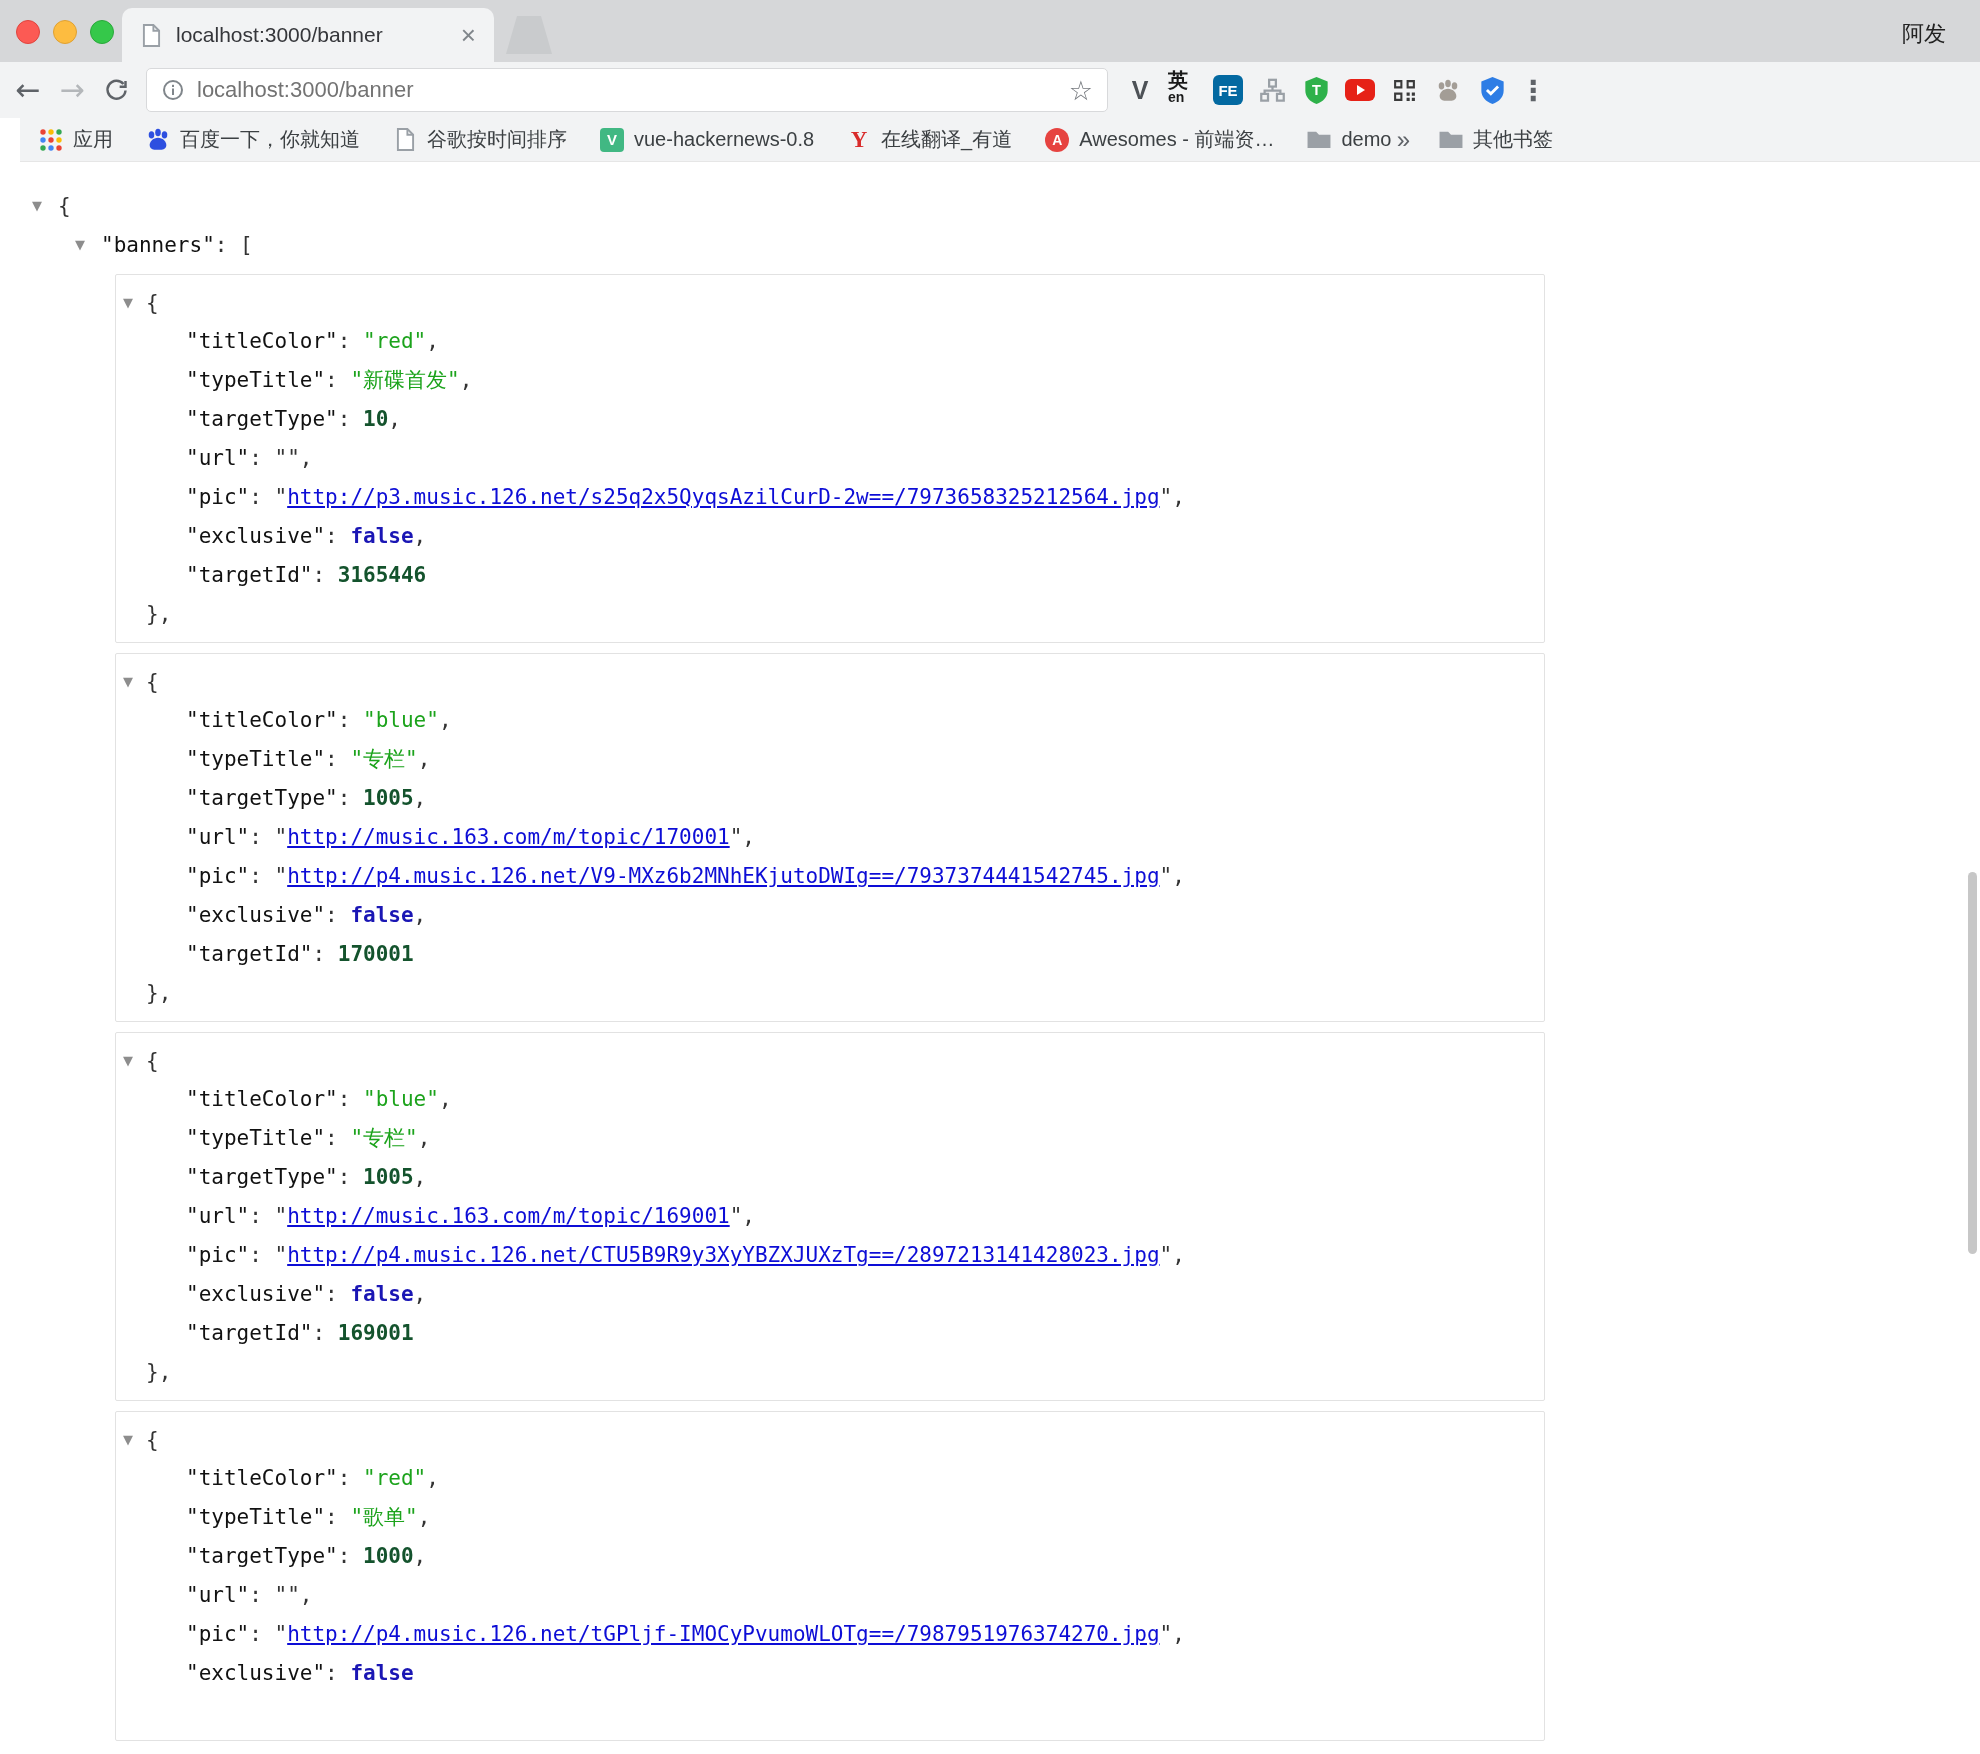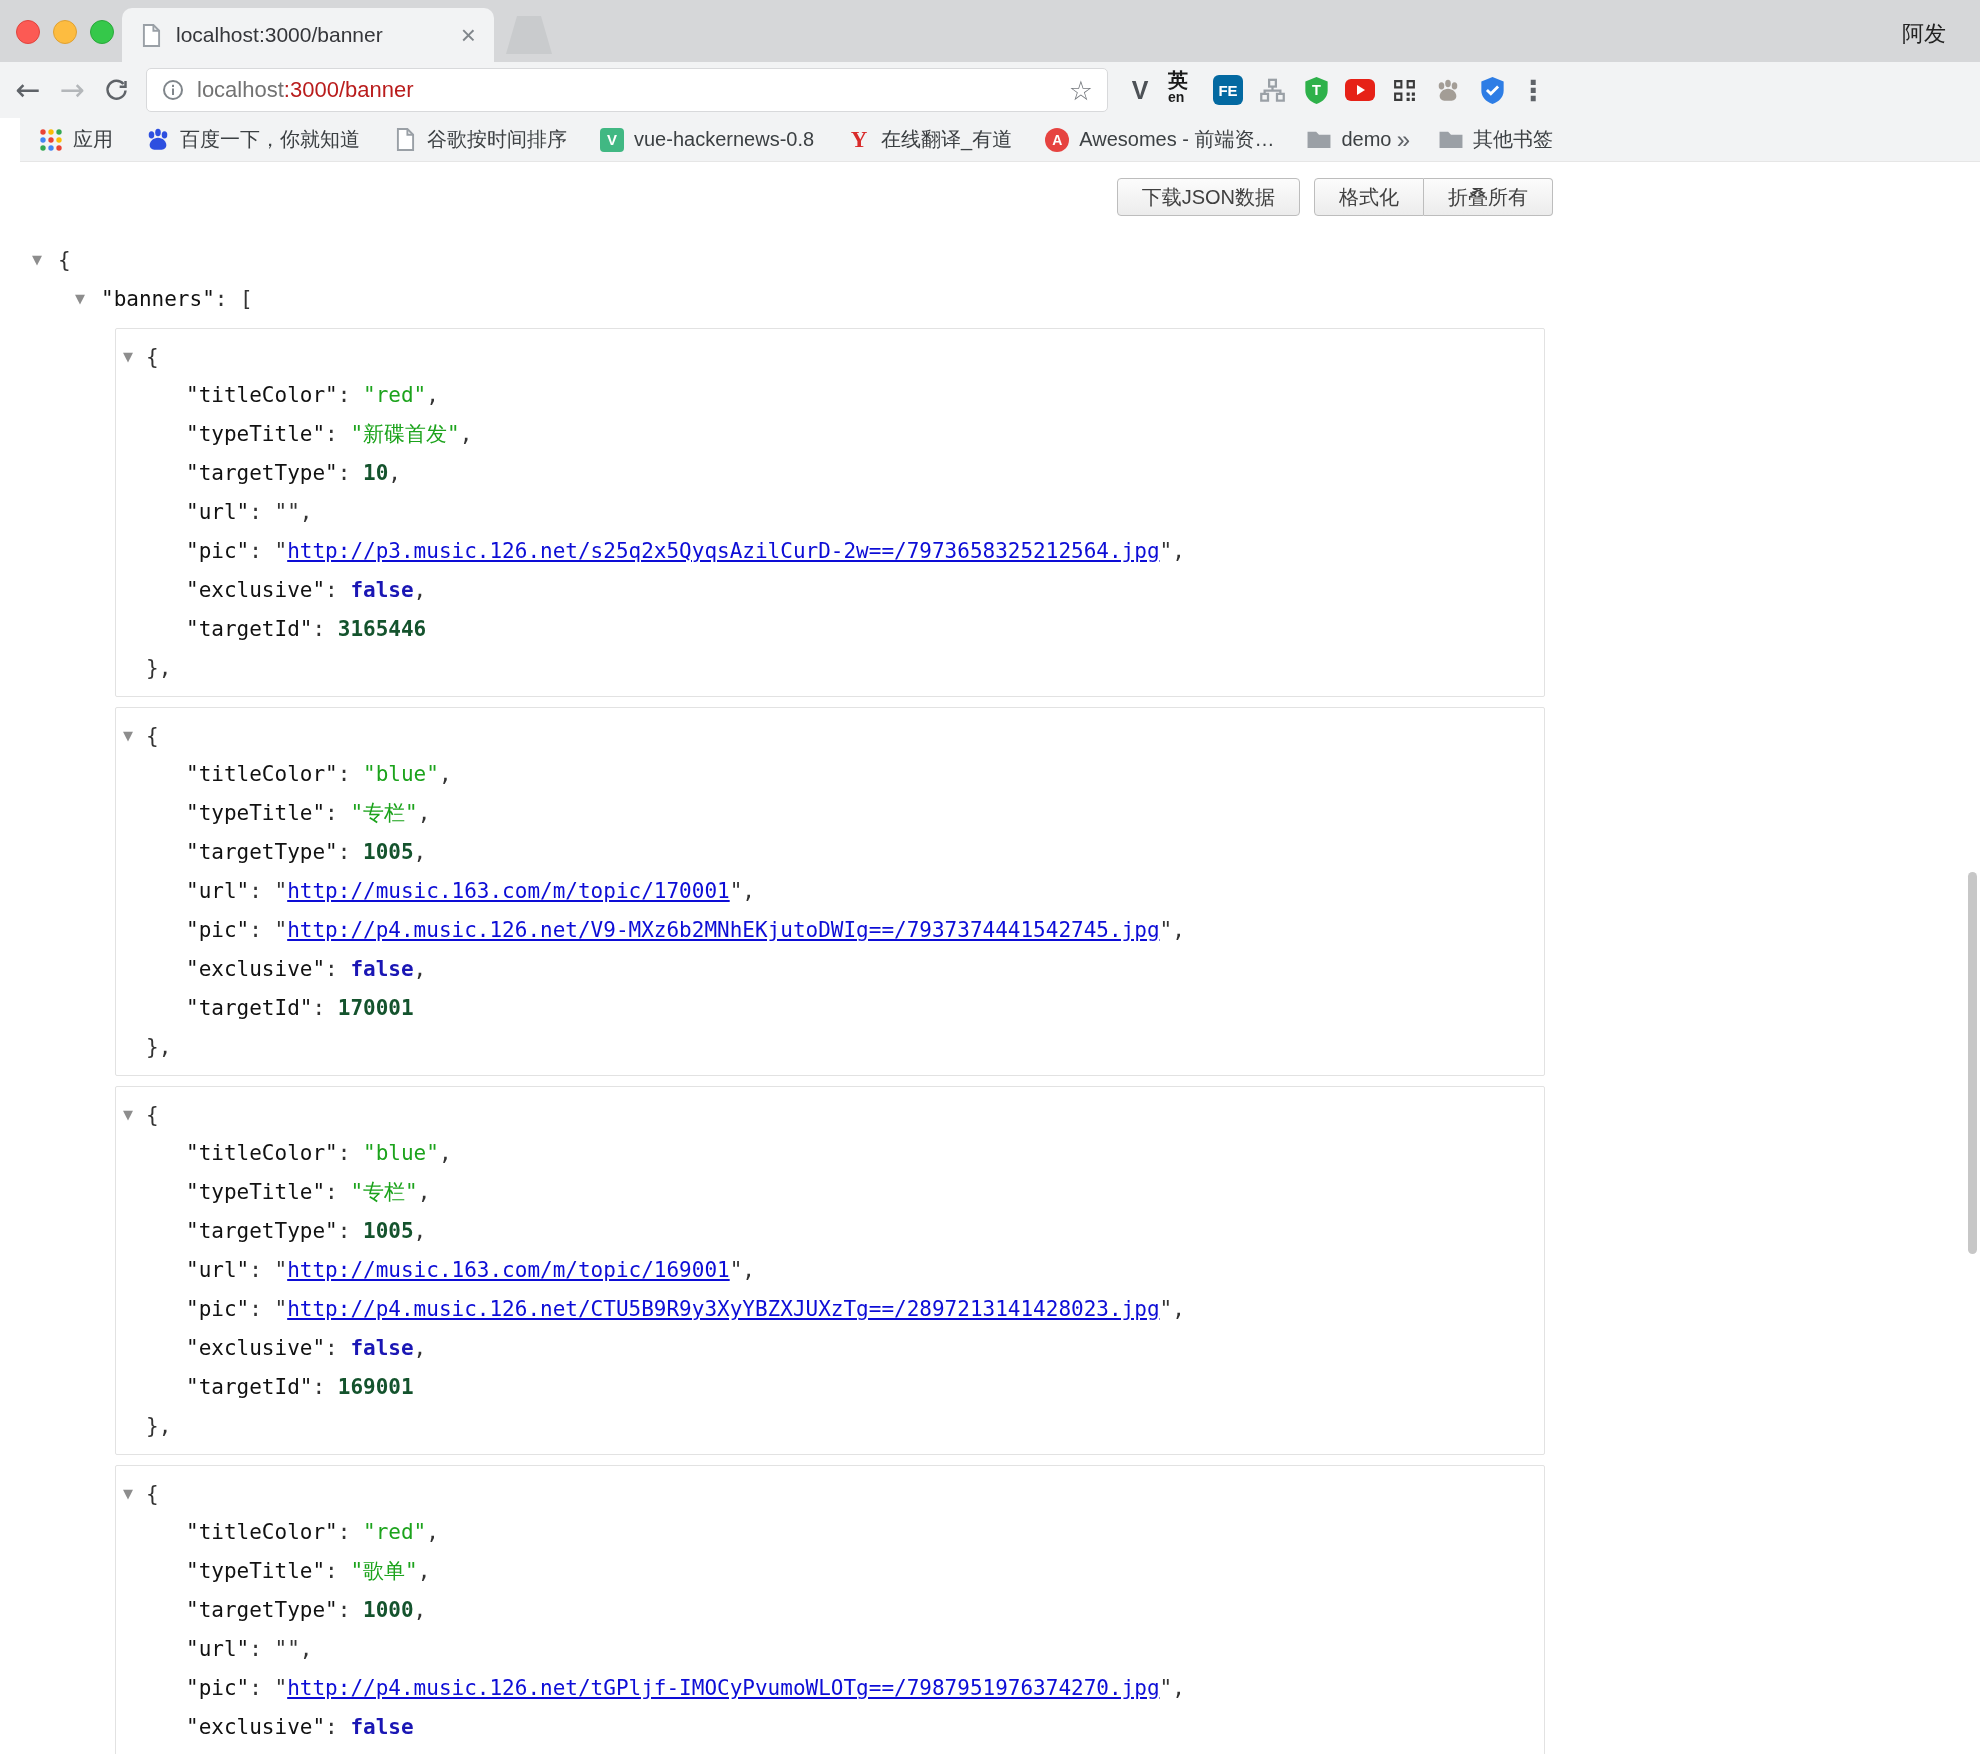--- a/index.html
+++ b/index.html
@@ -25,21 +25,21 @@
   
   .toolbar { height:56px; background:#f2f3f4; display:flex; align-items:center; padding-left:6px; }
   .nav-btn { font-family:"DejaVu Sans", sans-serif; font-size:30px; color:#5f6368; width:44px;
              text-align:center; line-height:1; }
   .nav-btn.disabled { color:#b4b7ba; }
   .reload-btn { width:44px; display:flex; justify-content:center; align-items:center; }
   .addressbar { margin-left:8px; width:962px; height:44px; background:#fff; border:1px solid #d8d9db;
                 border-radius:5px; display:flex; align-items:center; padding:0 14px; }
   .url { margin-left:12px; font-size:22px; flex:1; white-space:nowrap; overflow:hidden; }
   .url-host { color:#737373; }
-  .url-rest { color:#b91c1c; }
+  .url-rest { color:#737373; }
   .star { font-family:"DejaVu Sans", sans-serif; font-size:27px; color:#74787d; margin-left:auto; }
   .extensions { display:flex; align-items:center; margin-left:16px; gap:12px; }
   .ext-icon { width:32px; height:32px; display:inline-flex; align-items:center; justify-content:center; }
   .ext-badge { display:inline-flex; width:30px; height:30px; border-radius:6px; align-items:center;
                justify-content:center; font-weight:bold; font-size:15px; }
   .menu-dots { font-family:"DejaVu Sans", sans-serif; font-size:28px; font-weight:bold; color:#5f6368;
                margin-left:10px; width:30px; text-align:center; }
 
   
   .bookmarksbar { height:44px; background:#f2f3f4; display:flex; align-items:center; padding-left:18px;
@@ -257,27 +257,20 @@
         <svg width="26" height="21" viewBox="0 0 26 22">
             <path d="M1 3h9l3 3h12v14H1z" fill="#9ba0a6"></path>
           </svg>
       </span>
       <span class="bm-label">其他书签</span>
     </span>
   </div>
 </div>
 
 <div class="page">
-  <div class="actions">
-    <button class="btn">下载JSON数据</button>
-    <div class="btn-group">
-      <button class="btn">格式化</button>
-      <button class="btn">折叠所有</button>
-    </div>
-  </div>
   <div class="json" id="json-tree">
       <div class="ln ln-root"><span class="tri">▼</span><span class="j-punc">{</span></div>
       <div class="ln ln-banners"><span class="tri">▼</span><span class="j-key">"banners"</span><span class="j-punc">: [</span></div>
       <div class="obj-box">
         <div class="ln ln-open"><span class="tri">▼</span><span class="j-punc">{</span></div>
         <div class="ln ln-field"><span class="j-key">"titleColor"</span><span class="j-punc">: </span><span class="j-str">"red"</span><span class="j-punc">,</span></div>
         <div class="ln ln-field"><span class="j-key">"typeTitle"</span><span class="j-punc">: </span><span class="j-str">"新碟首发"</span><span class="j-punc">,</span></div>
         <div class="ln ln-field"><span class="j-key">"targetType"</span><span class="j-punc">: </span><span class="j-num">10</span><span class="j-punc">,</span></div>
         <div class="ln ln-field"><span class="j-key">"url"</span><span class="j-punc">: </span><span class="j-punc">""</span><span class="j-punc">,</span></div>
         <div class="ln ln-field"><span class="j-key">"pic"</span><span class="j-punc">: </span><span class="j-punc">"</span><span class="j-link">http://p3.music.126.net/s25q2x5QyqsAzilCurD-2w==/7973658325212564.jpg</span><span class="j-punc">"</span><span class="j-punc">,</span></div>

